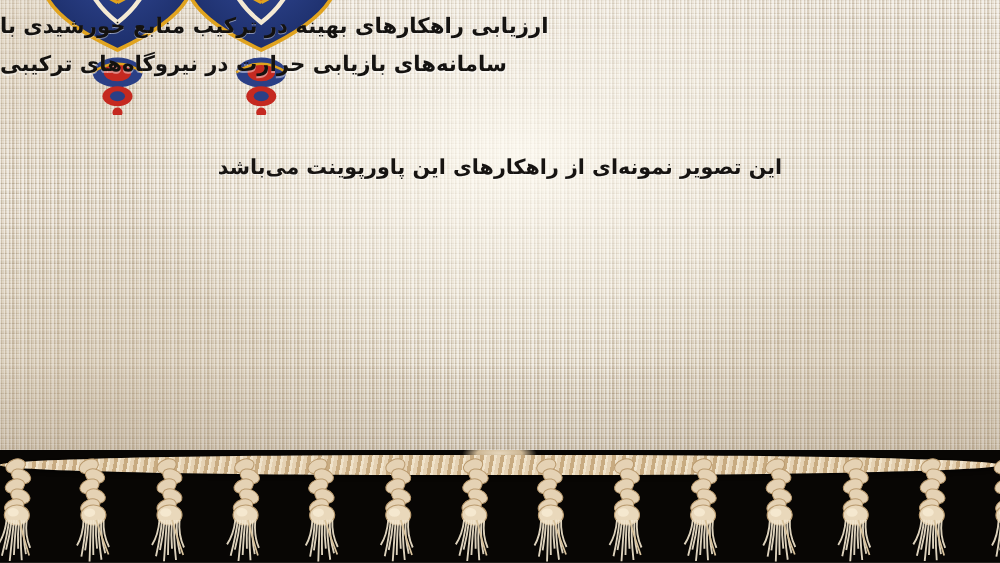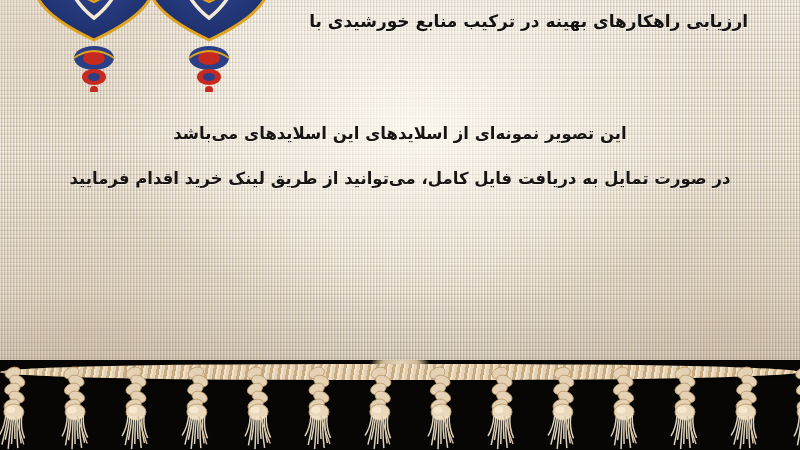--- a/index.html
+++ b/index.html
@@ -73,22 +73,22 @@
       #f0e3cb 6px,#f0e3cb 8px);
     border-radius:50%/60%;
     box-shadow:0 2px 3px rgba(0,0,0,.5);
   }
 
   .tassel{position:absolute;top:6px;width:40px;height:84px;}
 
   
   .title-block{
     position:absolute;left:0;top:6px;width:800px;
-    text-align:right;
-    padding-right:52px;
+    text-align:left;
+    padding-right:40px;
   }
   .title-line{
     font-size:17px;font-weight:bold;color:#141210;
     line-height:31px;letter-spacing:0px;
     text-shadow:0 1px 0 rgba(255,255,255,.45);
     white-space:nowrap;
   }
   .body-block{
     position:absolute;left:0;top:113px;width:800px;text-align:center;
   }
@@ -161,25 +161,25 @@
       <ellipse cx="64" cy="116" rx="11" ry="7" fill="#c52920"></ellipse>
       <path d="M44 116 q20 -14 40 0" stroke="#e0a31f" stroke-width="2" fill="none"></path>
       <ellipse cx="64" cy="135" rx="12" ry="8" fill="#c52920"></ellipse>
       <ellipse cx="64" cy="135" rx="6" ry="4" fill="#2a3f86"></ellipse>
       <circle cx="64" cy="148" r="4" fill="#c52920"></circle>
     </svg>
   </div>
 
   <div class="title-block">
     <div class="title-line">ارزیابی راهکارهای بهینه در ترکیب منابع خورشیدی با</div>
+    <div class="title-line">سامانه‌های بازیابی حرارت در نیروگاه‌های ترکیبی</div>
   </div>
 
   <div class="body-block">
-    <div class="body-line first">این تصویر نمونه‌ای از اسلایدهای این اسلایدهای می‌باشد</div>
-    <div class="body-line">در صورت تمایل به دریافت فایل کامل، می‌توانید از طریق لینک خرید اقدام فرمایید</div>
+    <div class="body-line first">این تصویر نمونه‌ای از راهکارهای این پاورپوینت می‌باشد</div>
   </div>
 
   <div class="fringe-band">
     <div class="carpet-edge"></div>
     <div class="edge-rope"></div>
     <div id="tassel-host">
         <div class="tassel" style="left: -6px; transform: rotate(2deg);"><svg viewBox="0 0 40 84" width="40" height="84">
             <ellipse cx="17.5" cy="6" rx="8" ry="5.4" fill="#e5d2b4" stroke="#b9996d" stroke-width="0.8" transform="rotate(-22 20 6)"></ellipse>
             <ellipse cx="22.5" cy="14" rx="8" ry="5.4" fill="#e5d2b4" stroke="#b9996d" stroke-width="0.8" transform="rotate(22 20 14)"></ellipse>
             <ellipse cx="17.5" cy="22" rx="8" ry="5.4" fill="#e5d2b4" stroke="#b9996d" stroke-width="0.8" transform="rotate(-22 20 22)"></ellipse>

